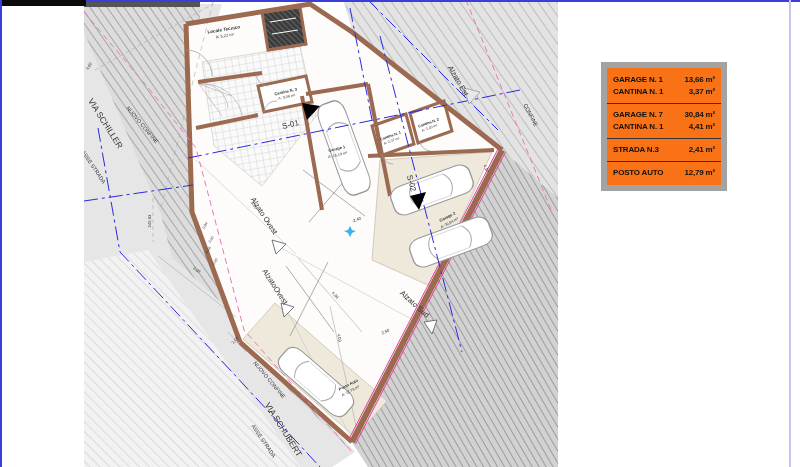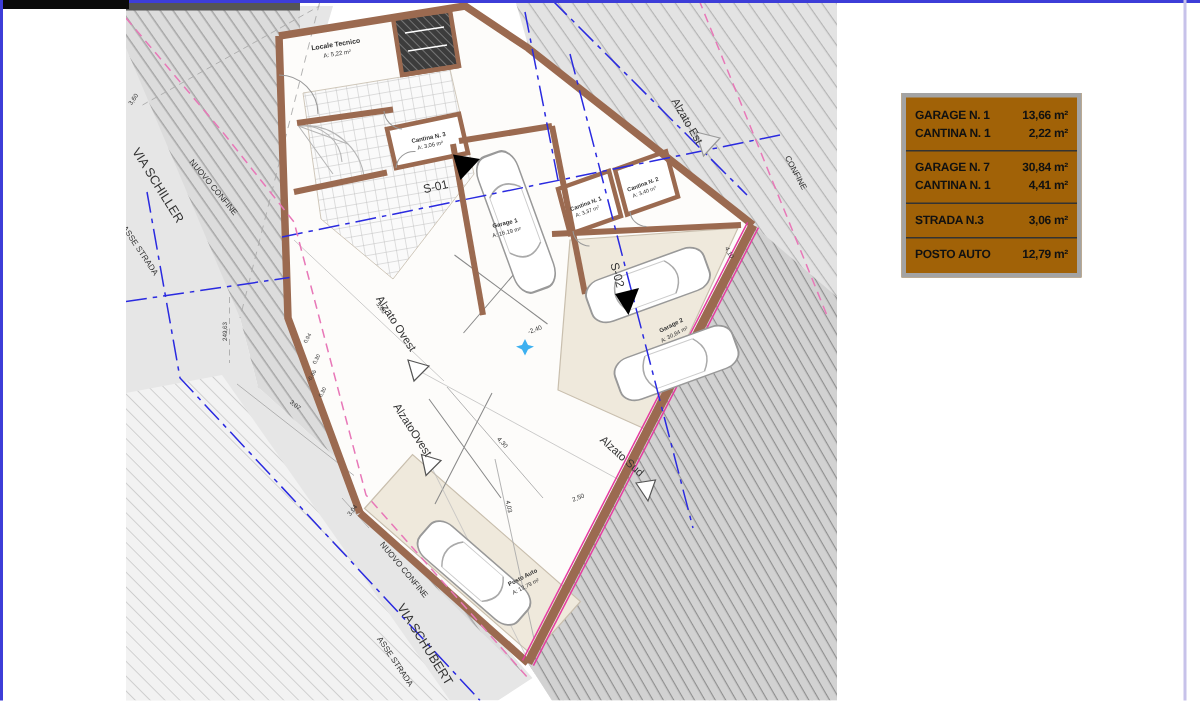--- a/index.html
+++ b/index.html
@@ -8,22 +8,22 @@
   svg{position:absolute;left:0;top:0;}
   svg text{font-family:"Liberation Sans",sans-serif;fill:#333;}
 
   
   .top-line{position:absolute;left:0;top:0;width:800px;height:2px;background:#3d3dd8;}
   .left-line{position:absolute;left:0;top:0;width:2px;height:467px;background:#3d3dd8;}
   .right-line{position:absolute;left:789px;top:0;width:2px;height:467px;background:#c7c2ea;}
   .black-bar{position:absolute;left:0;top:0;width:86px;height:6px;background:#0a0a0a;}
 
   
-  .legend{position:absolute;left:601px;top:62px;width:102px;background:#a16207;
-          border:3px solid #a3a3a3;padding:6px 6px;font-size:8px;font-weight:bold;
+  .legend{position:absolute;left:601px;top:62px;width:102px;background:#f97316;
+          border:6px solid #a3a3a3;padding:6px 6px;font-size:8px;font-weight:bold;
           color:#111;letter-spacing:-0.2px;}
   .lrow{display:flex;justify-content:space-between;line-height:12px;white-space:nowrap;}
   .ldiv{border-top:1px solid #333;margin:5px -6px;}
 </style>
 </head>
 <body>
 
 <svg width="800" height="467" viewBox="0 0 800 467">
   <defs>
     <pattern id="hatchA" width="7" height="7" patternUnits="userSpaceOnUse" patternTransform="rotate(55)">
@@ -215,34 +215,34 @@
 <div class="left-line"></div>
 <div class="right-line"></div>
 
 <div class="legend">
   <div class="lrow">
     <span>GARAGE N. 1</span>
     <span>13,66 m²</span>
   </div>
   <div class="lrow">
     <span>CANTINA N. 1</span>
-    <span>2,22 m²</span>
+    <span>3,37 m²</span>
   </div>
   <div class="ldiv"></div>
   <div class="lrow">
     <span>GARAGE N. 7</span>
     <span>30,84 m²</span>
   </div>
   <div class="lrow">
     <span>CANTINA N. 1</span>
     <span>4,41 m²</span>
   </div>
   <div class="ldiv"></div>
   <div class="lrow">
     <span>STRADA N.3</span>
-    <span>3,06 m²</span>
+    <span>2,41 m²</span>
   </div>
   <div class="ldiv"></div>
   <div class="lrow">
     <span>POSTO AUTO</span>
     <span>12,79 m²</span>
   </div>
 </div>
 
 </body></html>

